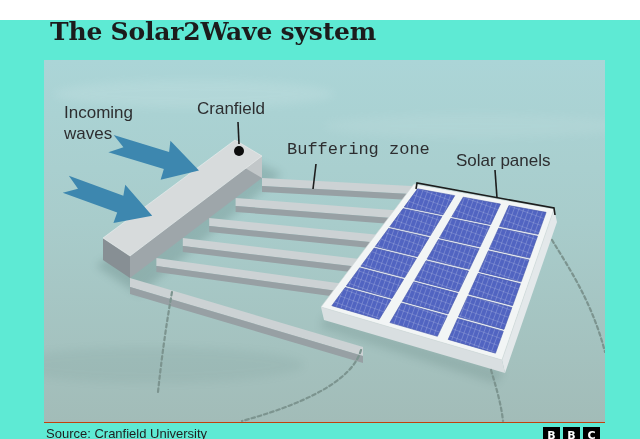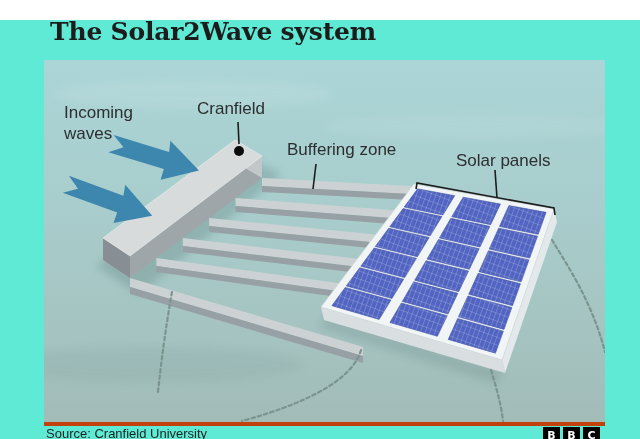--- a/index.html
+++ b/index.html
@@ -1,21 +1,21 @@
 <!DOCTYPE html>
 <html><head>
 <meta charset="utf-8">
 <style>
   html,body{margin:0;padding:0;background:#ffffff;}
   .stage{position:relative;width:640px;height:439px;background:#5eead4;overflow:hidden;
          font-family:"Liberation Sans","DejaVu Sans",sans-serif;margin-top:20px;}
   .title{position:absolute;left:50px;top:-3px;font-family:"DejaVu Serif","Liberation Serif",serif;
          font-weight:700;font-size:25px;color:#1c1c1c;letter-spacing:-0.2px;}
   .art{position:absolute;left:44px;top:40px;width:561px;height:362px;
-       border-bottom:4px solid #c2410c;background:#a8cccb;}
+       border-bottom:1px solid #c2410c;background:#a8cccb;}
   .art svg{position:absolute;left:0;top:0;display:block;}
   .lbl{position:absolute;font-size:17px;line-height:21px;color:#2d2e30;white-space:nowrap;}
   .lbl.wrap{white-space:normal;width:96px;}
   .footer-src{position:absolute;left:46px;top:406px;font-size:13px;color:#1f1f1f;}
   .bbc{position:absolute;left:543px;top:407px;display:flex;gap:3px;}
   .bbc span{width:17px;height:17px;background:#000;color:#fff;display:flex;align-items:center;
             justify-content:center;font-weight:bold;font-size:11px;font-family:"DejaVu Sans",sans-serif;}
 </style>
 </head>
 <body>
@@ -111,21 +111,21 @@
           <path d="M194,62 L195,84"></path>
           <path d="M272,104 L269,129"></path>
           <path d="M451,110 L453,138"></path>
           <path d="M372,129 L373,123 L510,148 L511,155"></path>
           <circle cx="195" cy="91" r="5" fill="#0c0c0c" stroke="none"></circle>
         </g>
       </svg>
 
     <div class="lbl wrap" style="left:20px;top:42px;">Incoming waves</div>
     <div class="lbl" style="left:153px;top:38px;">Cranfield</div>
-    <div class="lbl" style="left:243px;top:79px;">Buffering zone</div>
+    <div class="lbl" style="left:243px;top:79px;font-family:Liberation Mono, monospace;">Buffering zone</div>
     <div class="lbl" style="left:412px;top:90px;text-align:right;">Solar panels</div>
   </div>
 
   <div class="footer-src">Source: Cranfield University</div>
 
   <div class="bbc">
     <span>B</span>
     <span>B</span>
     <span>C</span>
   </div>

